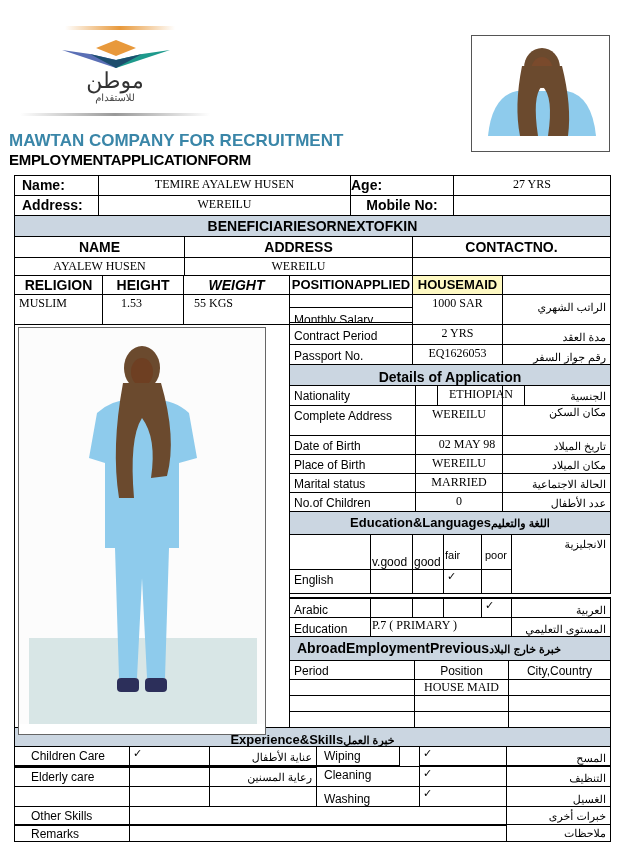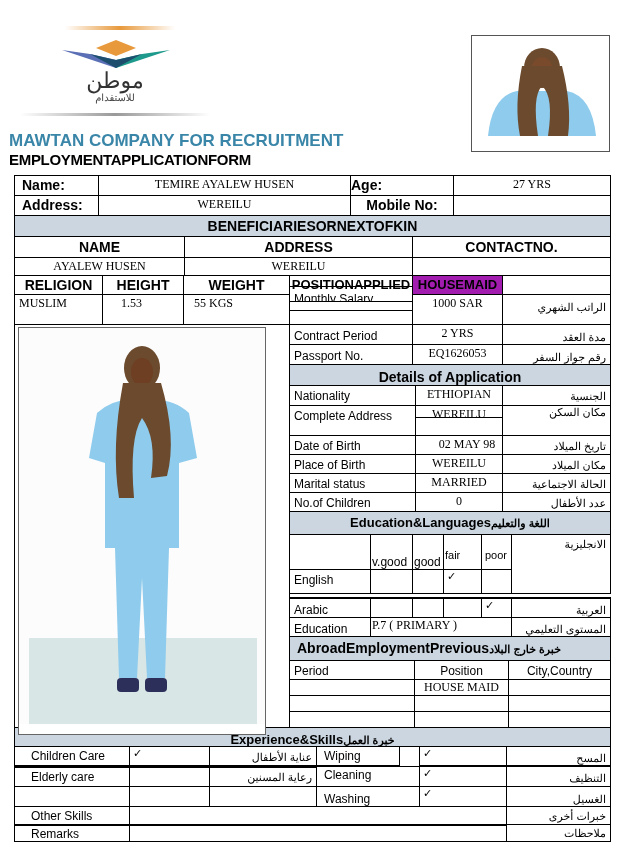--- a/index.html
+++ b/index.html
@@ -62,23 +62,23 @@
 <div class="cell hdr" style="left:14px;top:215px;width:597px;height:22px;line-height:20px;font-size:14px;">BENEFICIARIESORNEXTOFKIN</div>
 <div class="cell hdr" style="left:14px;top:236px;width:171px;height:22px;line-height:20px;font-size:14px;background:#fff;">NAME</div>
 <div class="cell hdr" style="left:184px;top:236px;width:229px;height:22px;line-height:20px;font-size:14px;background:#fff;">ADDRESS</div>
 <div class="cell hdr" style="left:412px;top:236px;width:199px;height:22px;line-height:20px;font-size:14px;background:#fff;">CONTACTNO.</div>
 <div class="cell val" style="left:14px;top:257px;width:171px;height:19px;line-height:17px;">AYALEW HUSEN</div>
 <div class="cell val" style="left:184px;top:257px;width:229px;height:19px;line-height:17px;">WEREILU</div>
 <div class="cell val" style="left:412px;top:257px;width:199px;height:19px;"></div>
 
 <div class="cell hdr" style="left:14px;top:275px;width:89px;height:20px;line-height:18px;font-size:14px;background:#fff;">RELIGION</div>
 <div class="cell hdr" style="left:102px;top:275px;width:82px;height:20px;line-height:18px;font-size:14px;background:#fff;">HEIGHT</div>
-<div class="cell hdr" style="left:183px;top:275px;width:107px;height:20px;line-height:18px;font-size:14px;background:#fff;">WEIGHT</div>
-<div class="cell hdr" style="left:289px;top:275px;width:124px;height:36px;line-height:18px;font-size:13px;background:#fff;">POSITIONAPPLIED</div>
-<div class="cell hdr" style="left:412px;top:275px;width:91px;height:20px;line-height:18px;font-size:13px;background:#a21caf;">HOUSEMAID</div>
+<div class="cell hdr" style="left:183px;top:275px;width:107px;height:20px;line-height:18px;font-size:14px;background:#fff;font-style:italic;">WEIGHT</div>
+<div class="cell hdr" style="left:289px;top:275px;width:124px;height:20px;line-height:18px;font-size:13px;background:#fff;">POSITIONAPPLIED</div>
+<div class="cell hdr" style="left:412px;top:275px;width:91px;height:20px;line-height:18px;font-size:13px;background:#fef9c3;">HOUSEMAID</div>
 <div class="cell" style="left:502px;top:275px;width:109px;height:20px;"></div>
 
 <div class="cell serif" style="left:14px;top:294px;width:89px;height:31px;font-size:12px;padding-left:4px;line-height:16px;">MUSLIM</div>
 <div class="cell serif" style="left:102px;top:294px;width:82px;height:31px;font-size:12px;padding-left:18px;line-height:16px;">1.53</div>
 <div class="cell serif" style="left:183px;top:294px;width:107px;height:31px;font-size:12px;padding-left:10px;line-height:16px;">55 KGS</div>
 
 <div class="cell" style="left:14px;top:324px;width:276px;height:418px;"></div>
 <div class="abs photo-big">
   <svg width="248" height="408">
     <rect width="248" height="408" fill="#fcfcfc"></rect>
@@ -86,36 +86,36 @@
     <ellipse cx="123" cy="40" rx="18" ry="22" fill="#6b4a2e"></ellipse>
     <ellipse cx="123" cy="44" rx="11" ry="14" fill="#6e3f22"></ellipse>
     <path d="M78,85 Q92,72 110,72 L136,72 Q156,72 170,85 L178,130 L160,135 L160,220 L86,220 L86,135 L70,130 Z" fill="#8ecbec"></path>
     <path d="M104,55 Q92,120 100,170 L115,170 Q110,110 123,90 Q138,110 132,150 L148,148 Q158,110 142,55 Z" fill="#6b4a2e"></path>
     <path d="M96,220 L150,220 L146,350 L128,350 L123,250 L118,350 L100,350 Z" fill="#8ecbec"></path>
     <rect x="98" y="350" width="22" height="14" rx="4" fill="#2c2f5a"></rect>
     <rect x="126" y="350" width="22" height="14" rx="4" fill="#2c2f5a"></rect>
   </svg>
 </div>
 
-<div class="cell small" style="left:289px;top:286px;width:124px;height:16px;padding-top:5px;">Monthly Salary</div>
+<div class="cell small" style="left:289px;top:307px;width:124px;height:16px;padding-top:5px;">Monthly Salary</div>
 <div class="cell val" style="left:412px;top:294px;width:91px;height:31px;line-height:16px;">1000 SAR</div>
 <div class="cell ar" style="left:502px;top:294px;width:109px;height:31px;padding-top:6px;">الراتب الشهري</div>
 
 <div class="cell small" style="left:289px;top:324px;width:124px;height:21px;padding-top:4px;">Contract Period</div>
 <div class="cell val" style="left:412px;top:324px;width:91px;height:21px;line-height:16px;">2 YRS</div>
 <div class="cell ar" style="left:502px;top:324px;width:109px;height:21px;padding-top:6px;">مدة العقد</div>
 
 <div class="cell small" style="left:289px;top:344px;width:124px;height:21px;padding-top:4px;">Passport No.</div>
 <div class="cell val" style="left:412px;top:344px;width:91px;height:21px;line-height:16px;">EQ1626053</div>
 <div class="cell ar" style="left:502px;top:344px;width:109px;height:21px;padding-top:6px;">رقم جواز السفر</div>
 
 <div class="cell hdr" style="left:289px;top:364px;width:322px;height:22px;line-height:24px;font-size:14px;">Details of Application</div>
 
 <div class="cell small" style="left:289px;top:385px;width:127px;height:21px;padding-top:3px;">Nationality</div>
-<div class="cell val" style="left:415px;top:385px;width:88px;height:33px;line-height:16px;">ETHIOPIAN</div>
+<div class="cell val" style="left:437px;top:385px;width:88px;height:21px;line-height:16px;">ETHIOPIAN</div>
 <div class="cell ar" style="left:502px;top:385px;width:109px;height:21px;padding-top:4px;">الجنسية</div>
 
 <div class="cell small" style="left:289px;top:405px;width:127px;height:31px;padding-top:3px;">Complete Address</div>
 <div class="cell val" style="left:415px;top:405px;width:88px;height:31px;line-height:16px;">WEREILU</div>
 <div class="cell ar" style="left:502px;top:405px;width:109px;height:31px;">مكان السكن</div>
 
 <div class="cell small" style="left:289px;top:435px;width:127px;height:20px;padding-top:3px;">Date of Birth</div>
 <div class="cell val" style="left:415px;top:435px;width:88px;height:20px;line-height:16px;padding-left:16px;">02 MAY 98</div>
 <div class="cell ar" style="left:502px;top:435px;width:109px;height:20px;padding-top:4px;">تاريخ الميلاد</div>
 

